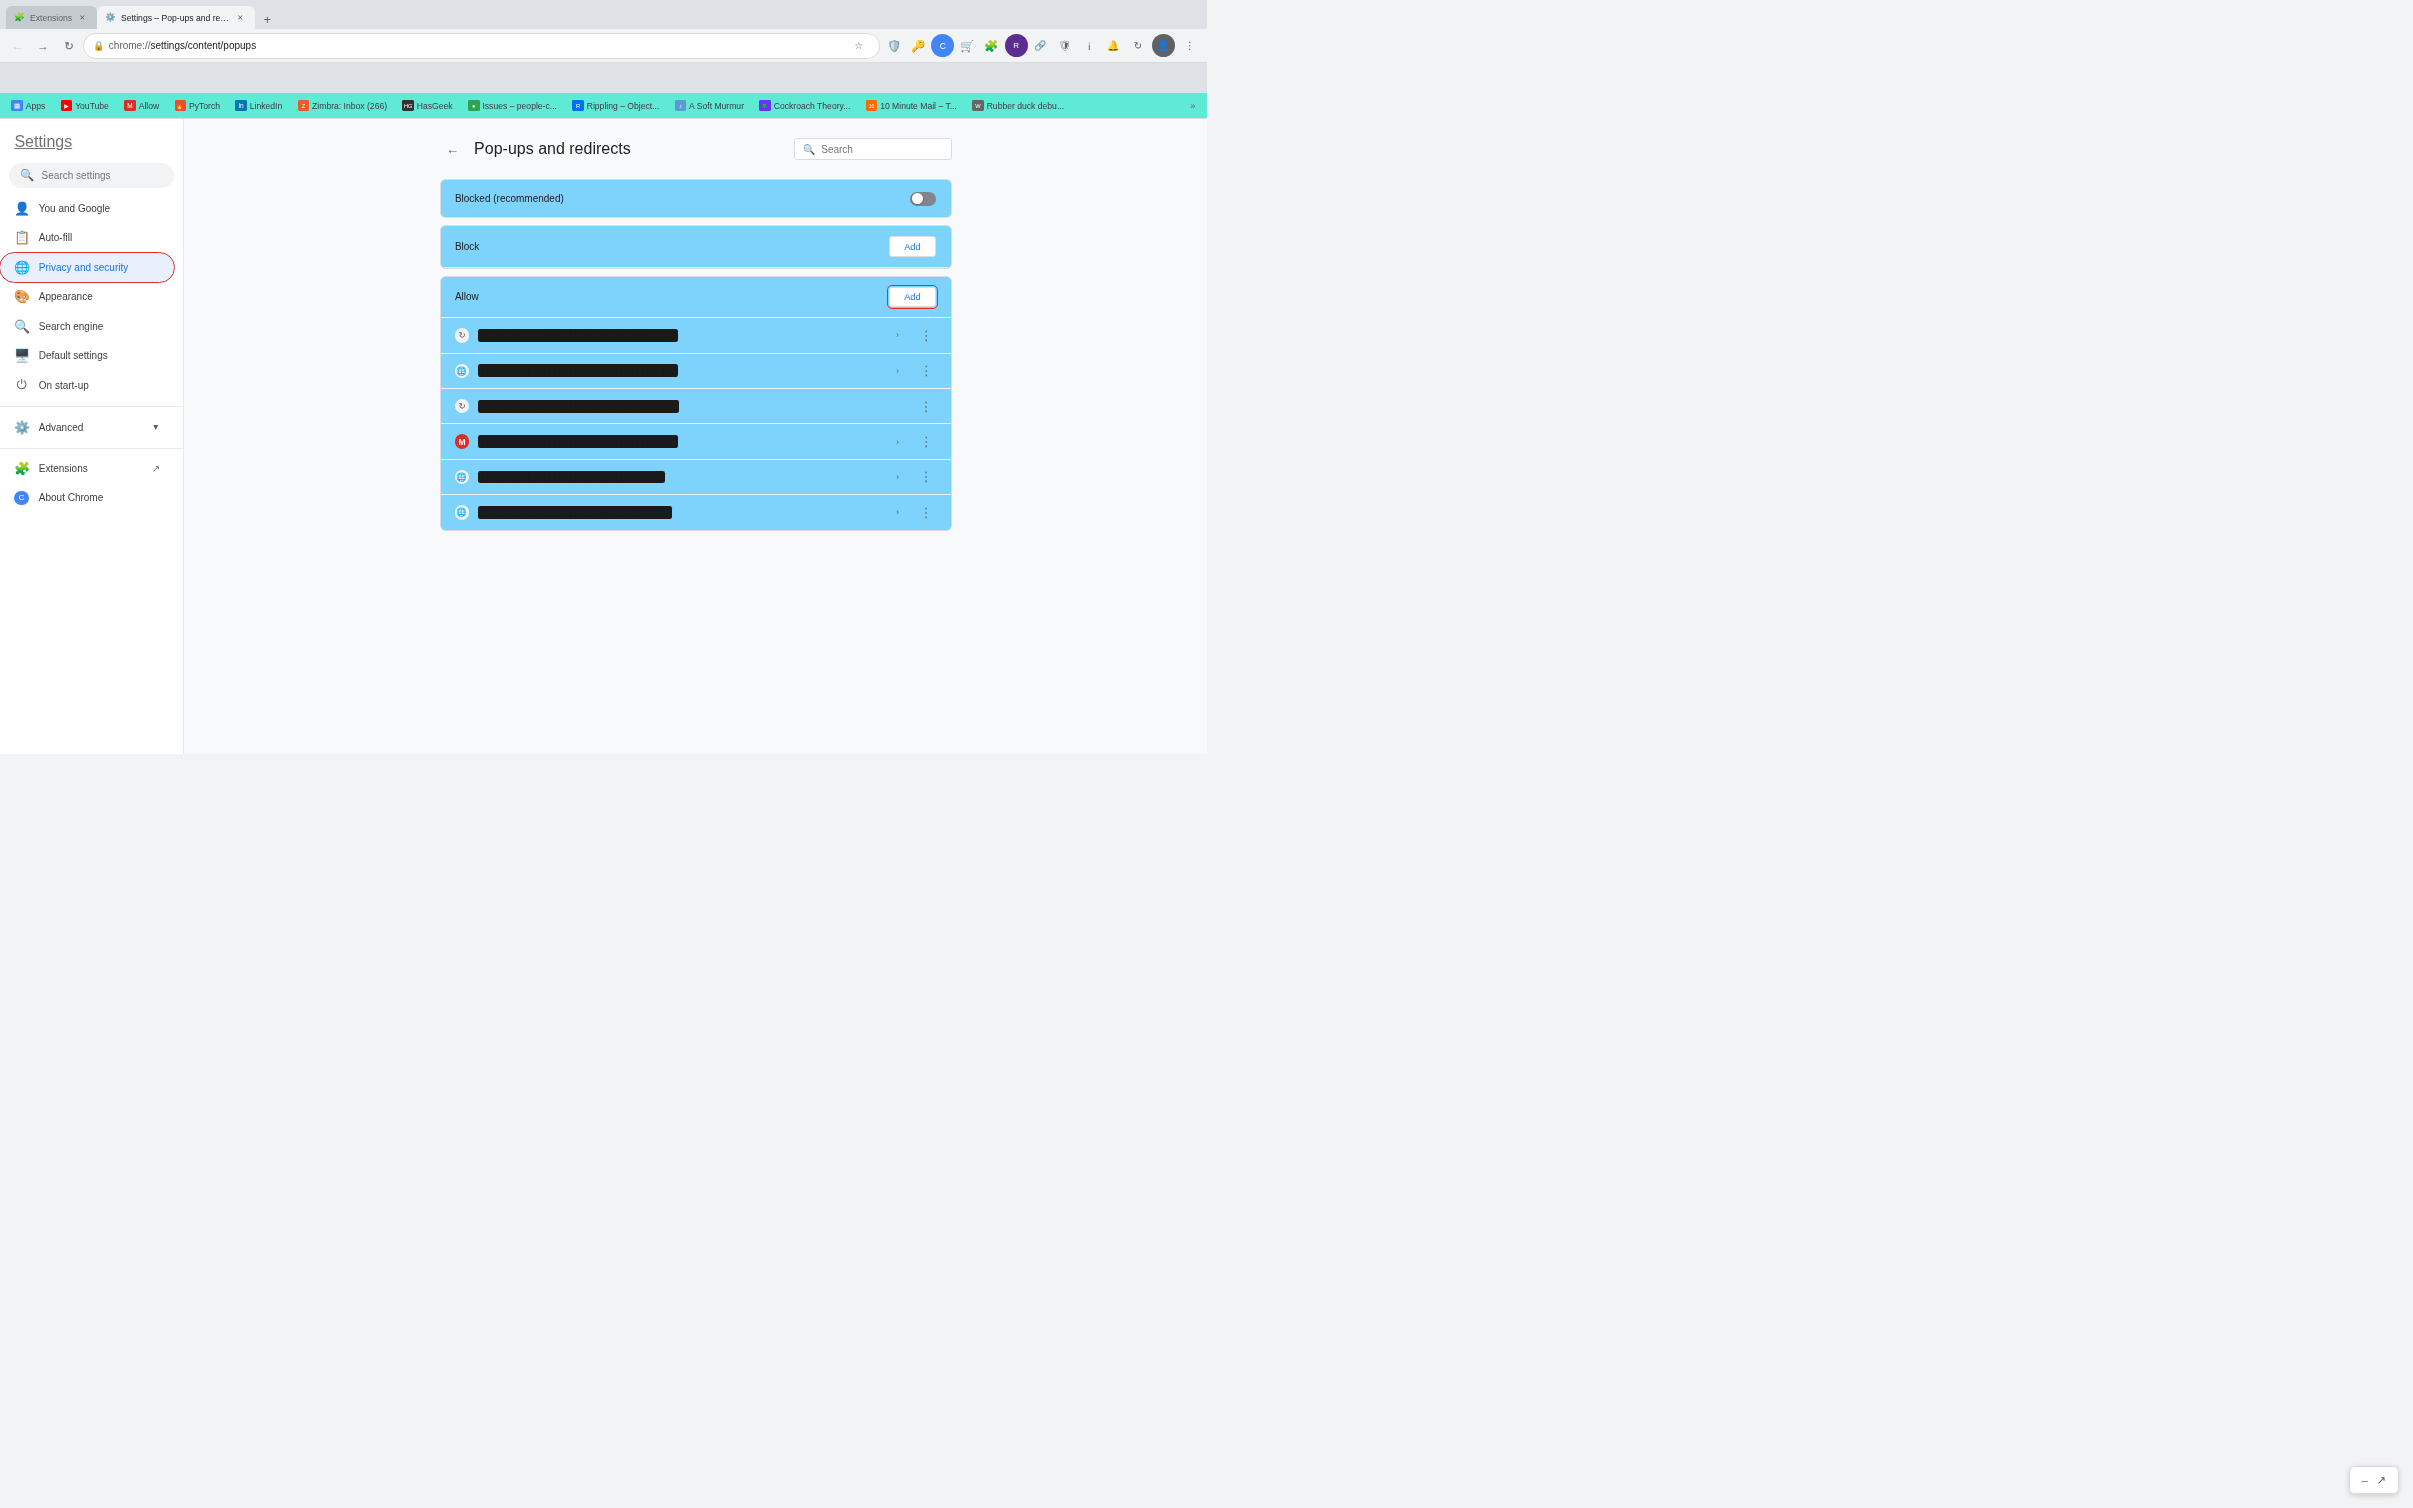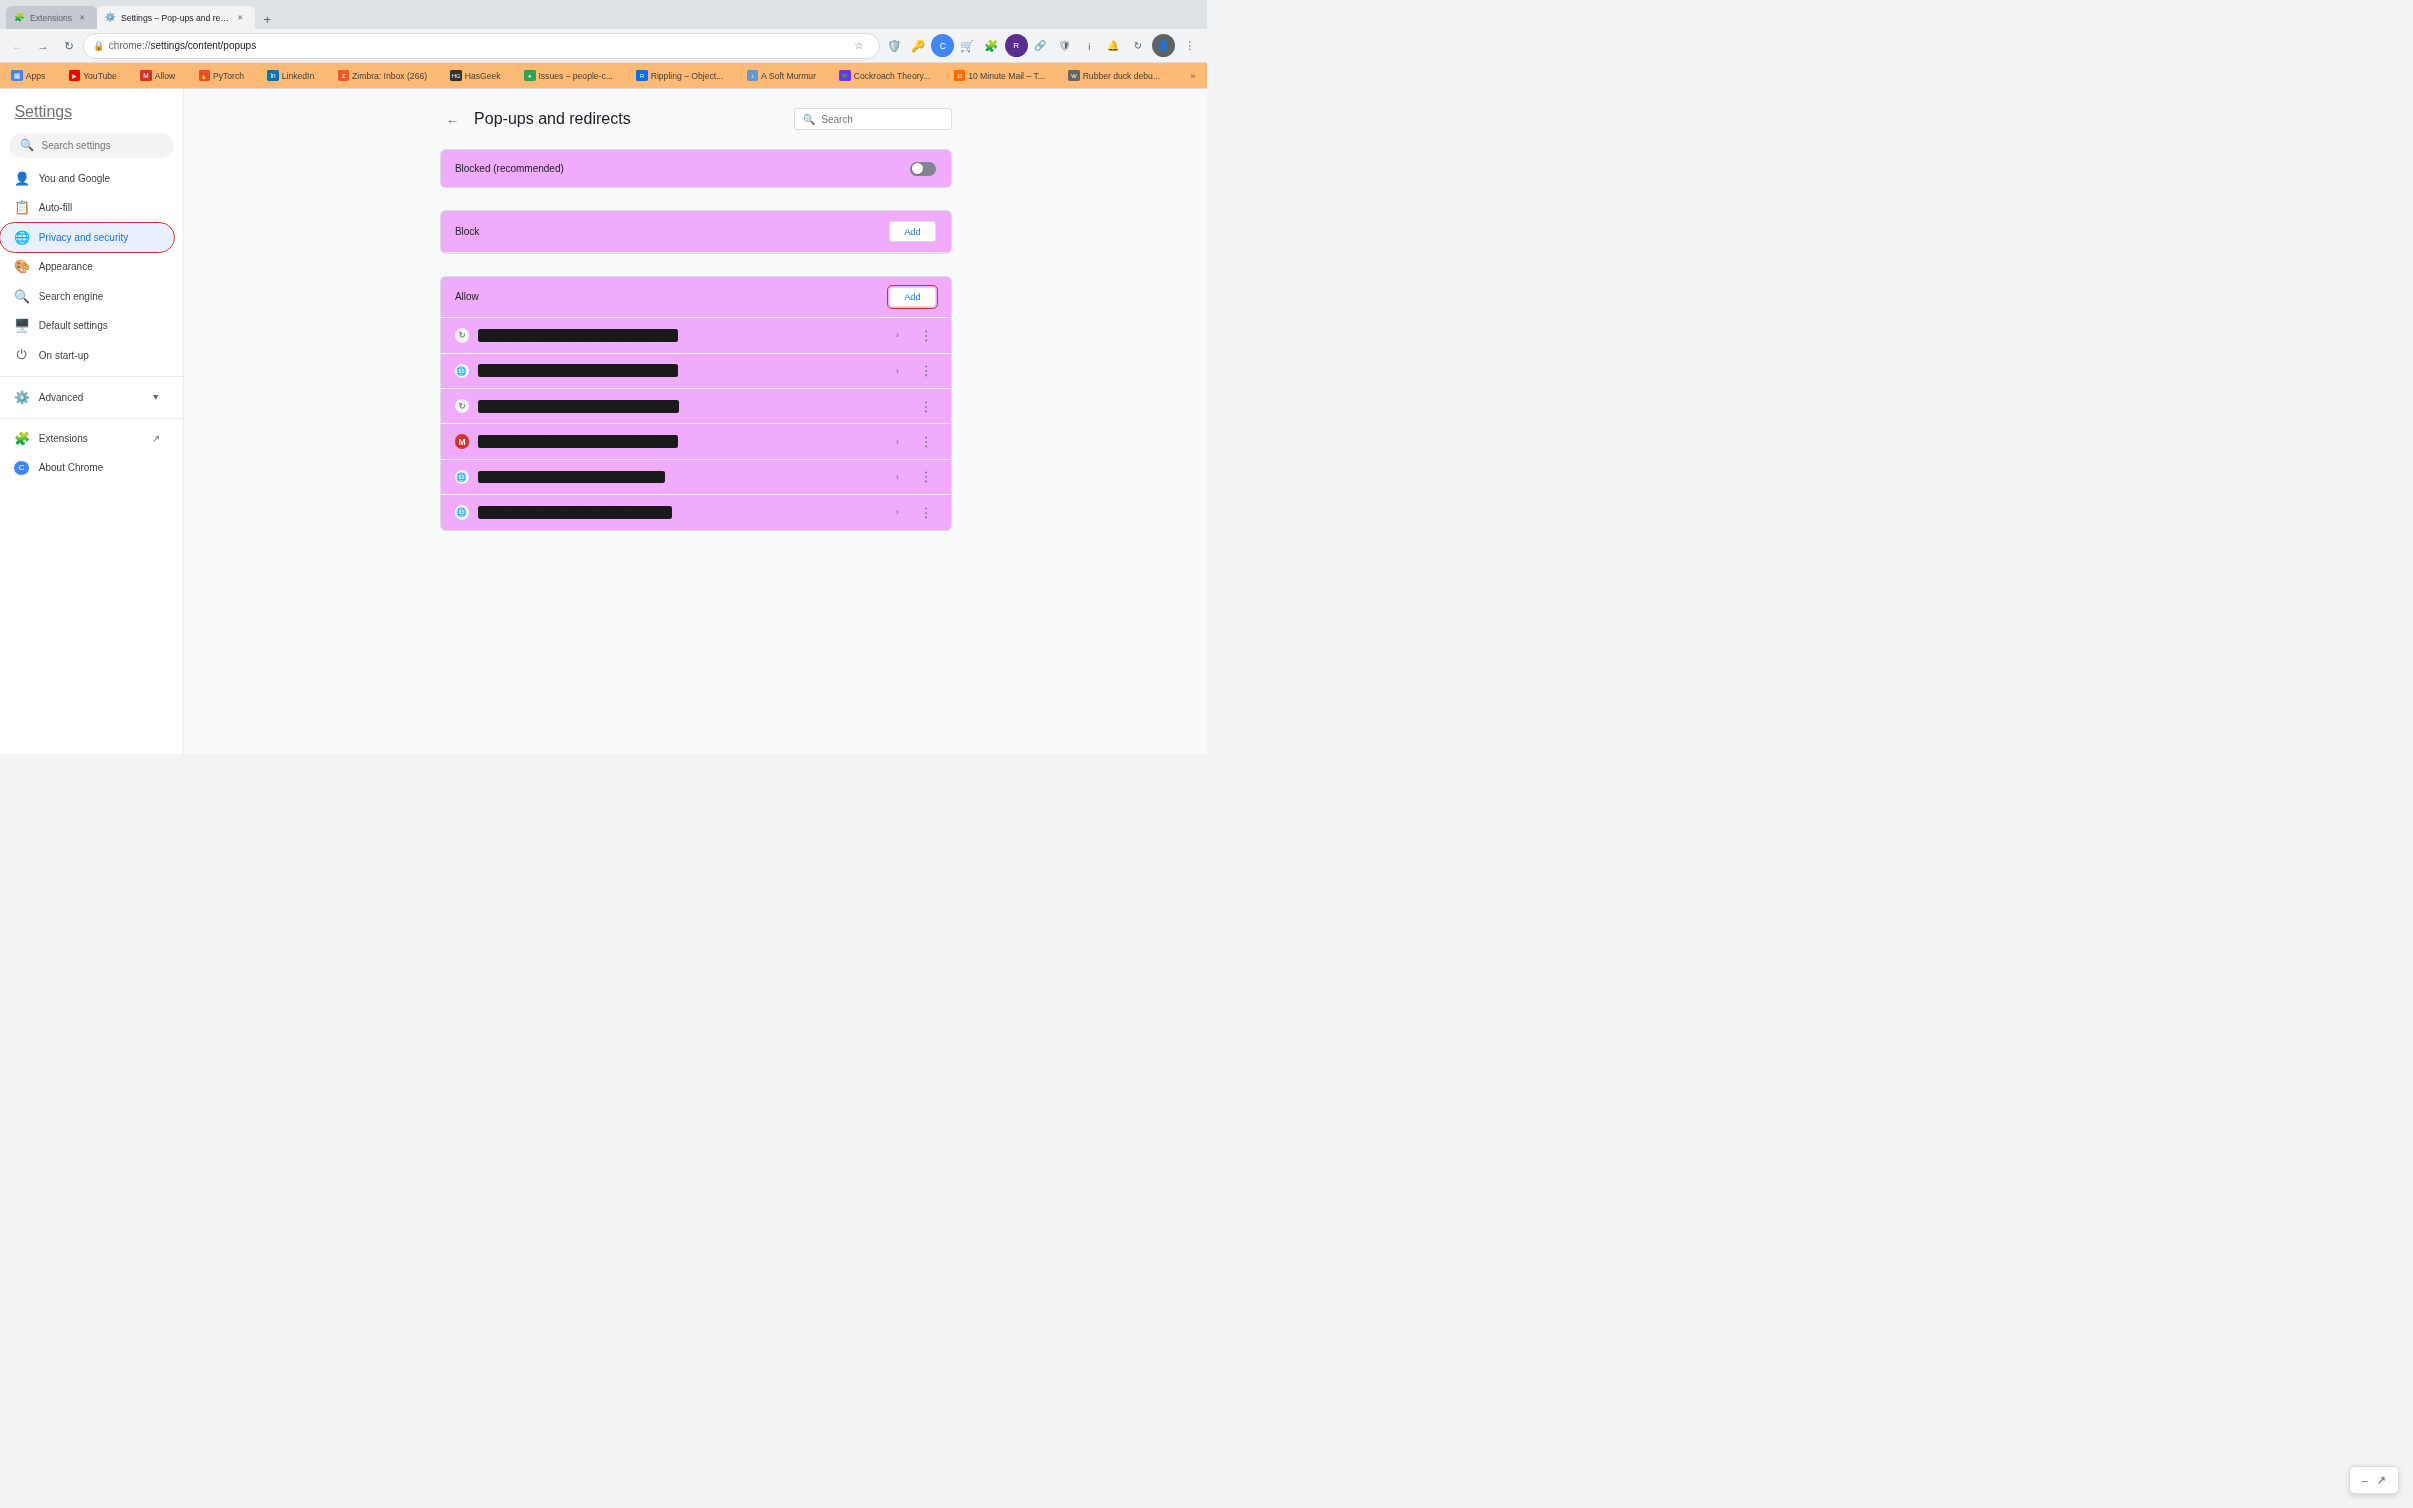--- a/index.html
+++ b/index.html
@@ -22,21 +22,21 @@
     .nav-bar { display: flex; align-items: center; background: #f1f3f4; padding: 2.9px 5.7px; gap: 2.9px; height: 34px; border-bottom: 0.7px solid #dadce0; }
     .nav-btn { width: 23px; height: 23px; border-radius: 50%; display: flex; align-items: center; justify-content: center; color: #5f6368; cursor: pointer; font-size: 11.5px; }
     .nav-btn.disabled { color: #c5c9d0; cursor: default; }
     .address-bar { flex: 1; display: flex; align-items: center; background: #fff; border-radius: 14.4px; padding: 0 8.6px; height: 26px; border: 0.7px solid #dadce0; gap: 4.3px; cursor: text; }
     .address-icon { color: #5f6368; font-size: 9.3px; }
     .address-text { flex: 1; font-size: 10px; color: #202124; overflow: hidden; text-overflow: ellipsis; white-space: nowrap; }
     .address-actions { display: flex; gap: 1.4px; }
     .nav-action-btn { width: 23px; height: 23px; border-radius: 50%; display: flex; align-items: center; justify-content: center; color: #5f6368; cursor: pointer; font-size: 10px; }
 
     
-    .bookmarks-bar { display: flex; align-items: center; background: #fdba74; padding: 1.4px 5.7px; height: 26px; border-bottom: 0.7px solid #dadce0; gap: 12px; overflow: hidden; }
+    .bookmarks-bar { display: flex; align-items: center; background: #5eead4; padding: 1.4px 5.7px; height: 26px; border-bottom: 0.7px solid #dadce0; gap: 4px; overflow: hidden; margin-top: 30px; }
     .bookmark-item { display: flex; align-items: center; gap: 2.9px; padding: 2.9px 5.7px; border-radius: 2.9px; cursor: pointer; white-space: nowrap; font-size: 8.6px; color: #3c4043; }
     .bookmark-favicon { width: 11.5px; height: 11.5px; flex-shrink: 0; }
     .bookmarks-overflow { margin-left: auto; width: 17px; height: 17px; display: flex; align-items: center; justify-content: center; cursor: pointer; color: #5f6368; }
 
     
     .browser-content { display: flex; flex: 1; overflow: hidden; }
 
     
     .settings-sidebar { width: 184px; background: #fff; display: flex; flex-direction: column; padding: 8.6px 0; overflow-y: auto; border-right: 0.7px solid #e8eaed; }
     .settings-title { font-size: 16px; color: #737373; padding: 5.7px 14.4px 11.5px; font-weight: 400; text-decoration: underline; }
@@ -55,21 +55,21 @@
     
     .settings-main { flex: 1; overflow-y: auto; background: #f8f9fa; }
     .settings-panel { max-width: 546px; margin: 0 auto; padding: 17px; }
     .panel-header { display: flex; align-items: center; gap: 8.6px; margin-bottom: 17px; }
     .back-btn { width: 26px; height: 26px; border-radius: 50%; display: flex; align-items: center; justify-content: center; cursor: pointer; color: #5f6368; font-size: 13px; }
     .panel-title { font-size: 16px; color: #202124; font-weight: 400; flex: 1; }
     .panel-search { display: flex; align-items: center; background: #fff; border: 0.7px solid #dadce0; border-radius: 2.9px; padding: 4.3px 8.6px; gap: 5.7px; width: 158px; }
     .panel-search input { border: none; outline: none; font-size: 10px; color: #202124; width: 100%; background: transparent; }
 
     
-    .settings-card { background: #f0abfc; border-radius: 5.7px; border: 0.7px solid #dadce0; margin-bottom: 22px; overflow: hidden; }
+    .settings-card { background: #7dd3fc; border-radius: 5.7px; border: 0.7px solid #dadce0; margin-bottom: 7px; overflow: hidden; }
 
     
     .toggle-row { display: flex; align-items: center; padding: 11.5px 14.4px; }
     .toggle-label { flex: 1; font-size: 10px; color: #202124; }
     .toggle { width: 26px; height: 14.4px; background: #80868b; border-radius: 7.2px; position: relative; cursor: pointer; flex-shrink: 0; }
     .toggle-knob { width: 11.5px; height: 11.5px; background: #fff; border-radius: 50%; position: absolute; top: 1.4px; left: 1.4px; transition: left 0.2s; box-shadow: 0 0.7px 2.2px rgba(0,0,0,0.3); }
 
     
     .section-divider { height: 0.7px; background: #e8eaed; }
     .section-row { display: flex; align-items: center; padding: 10px 14.4px; }

